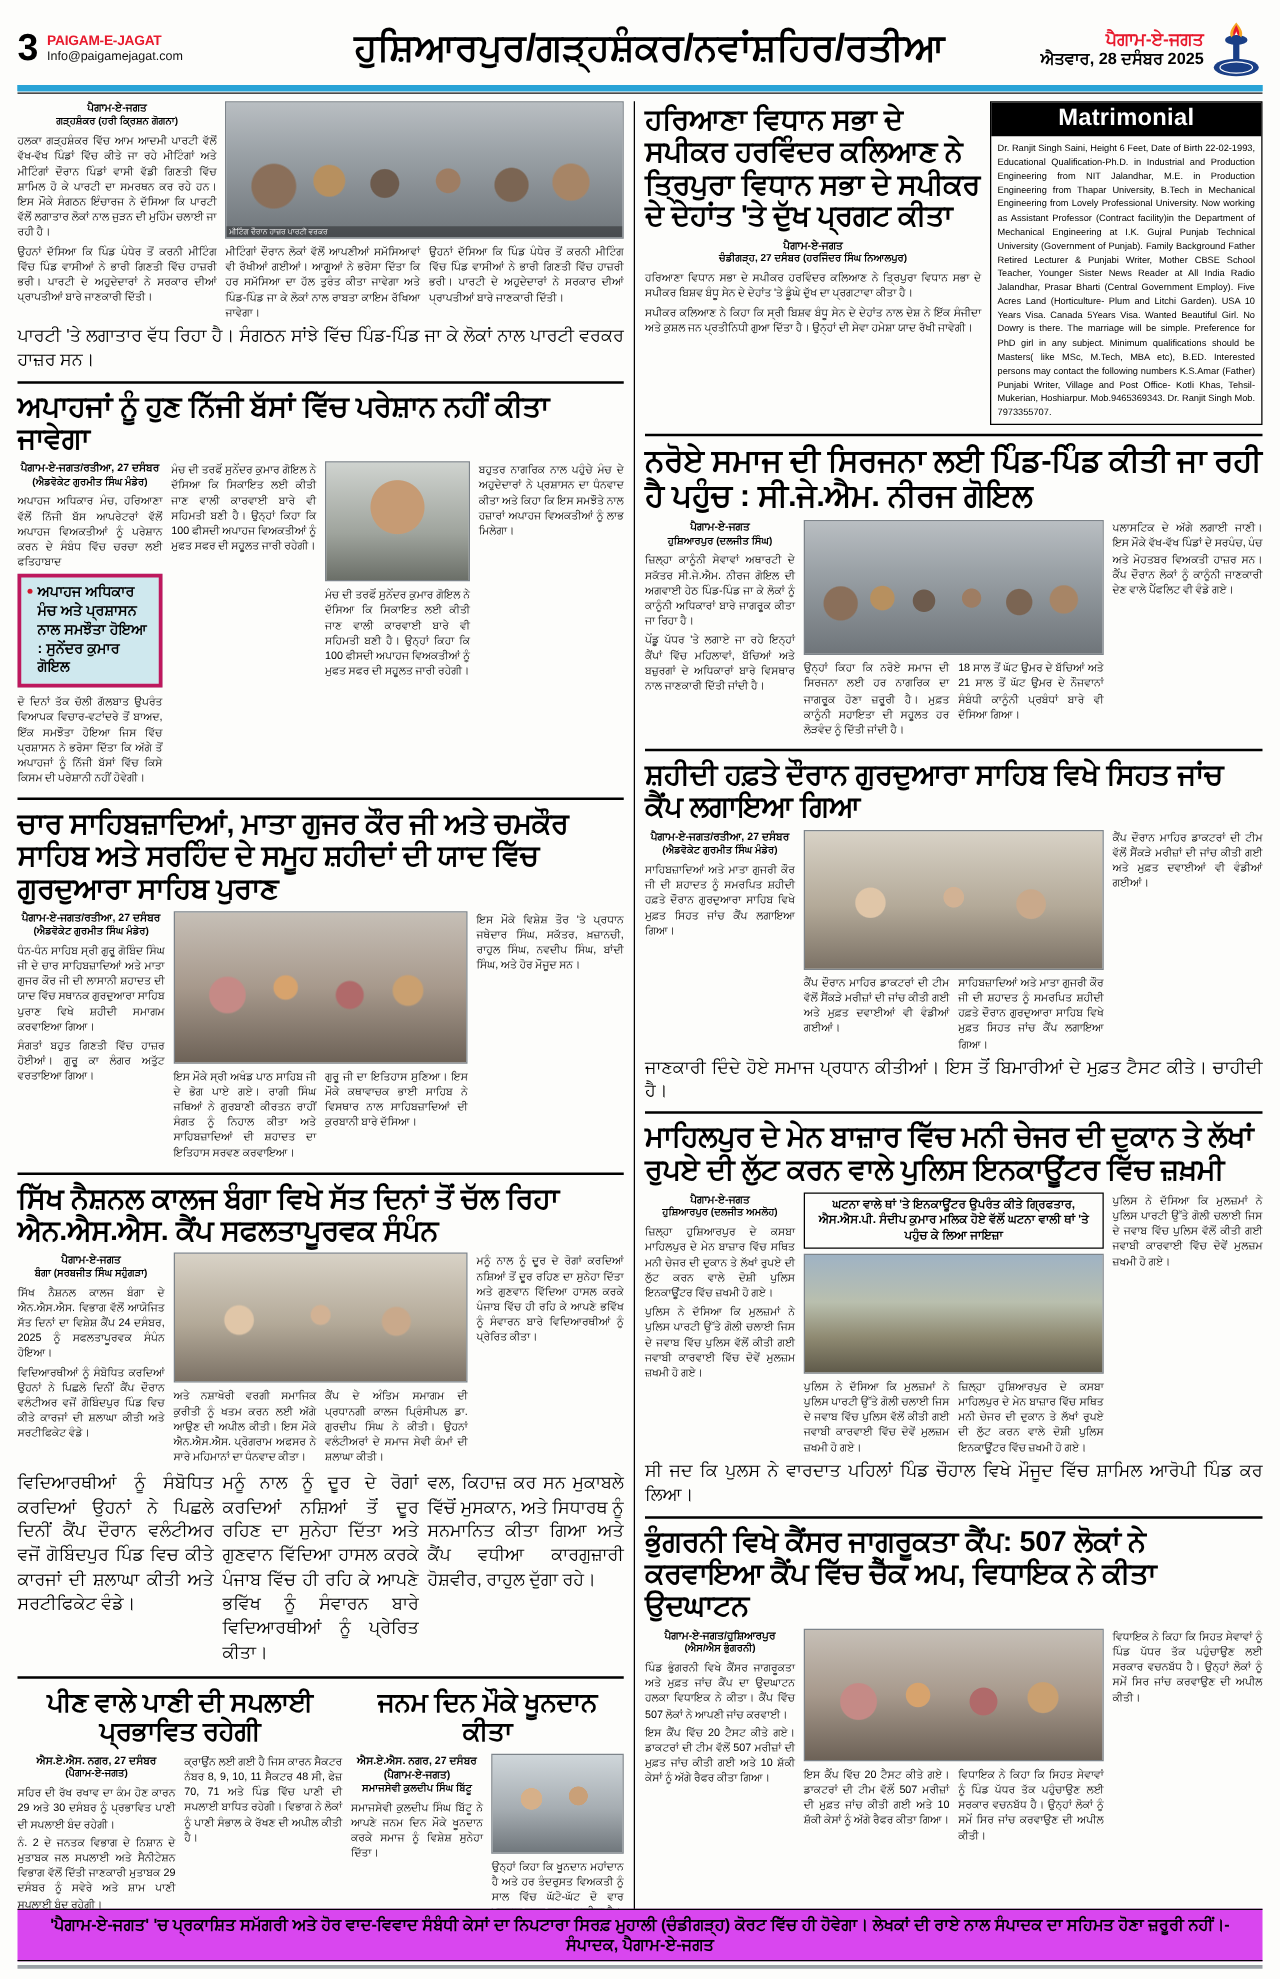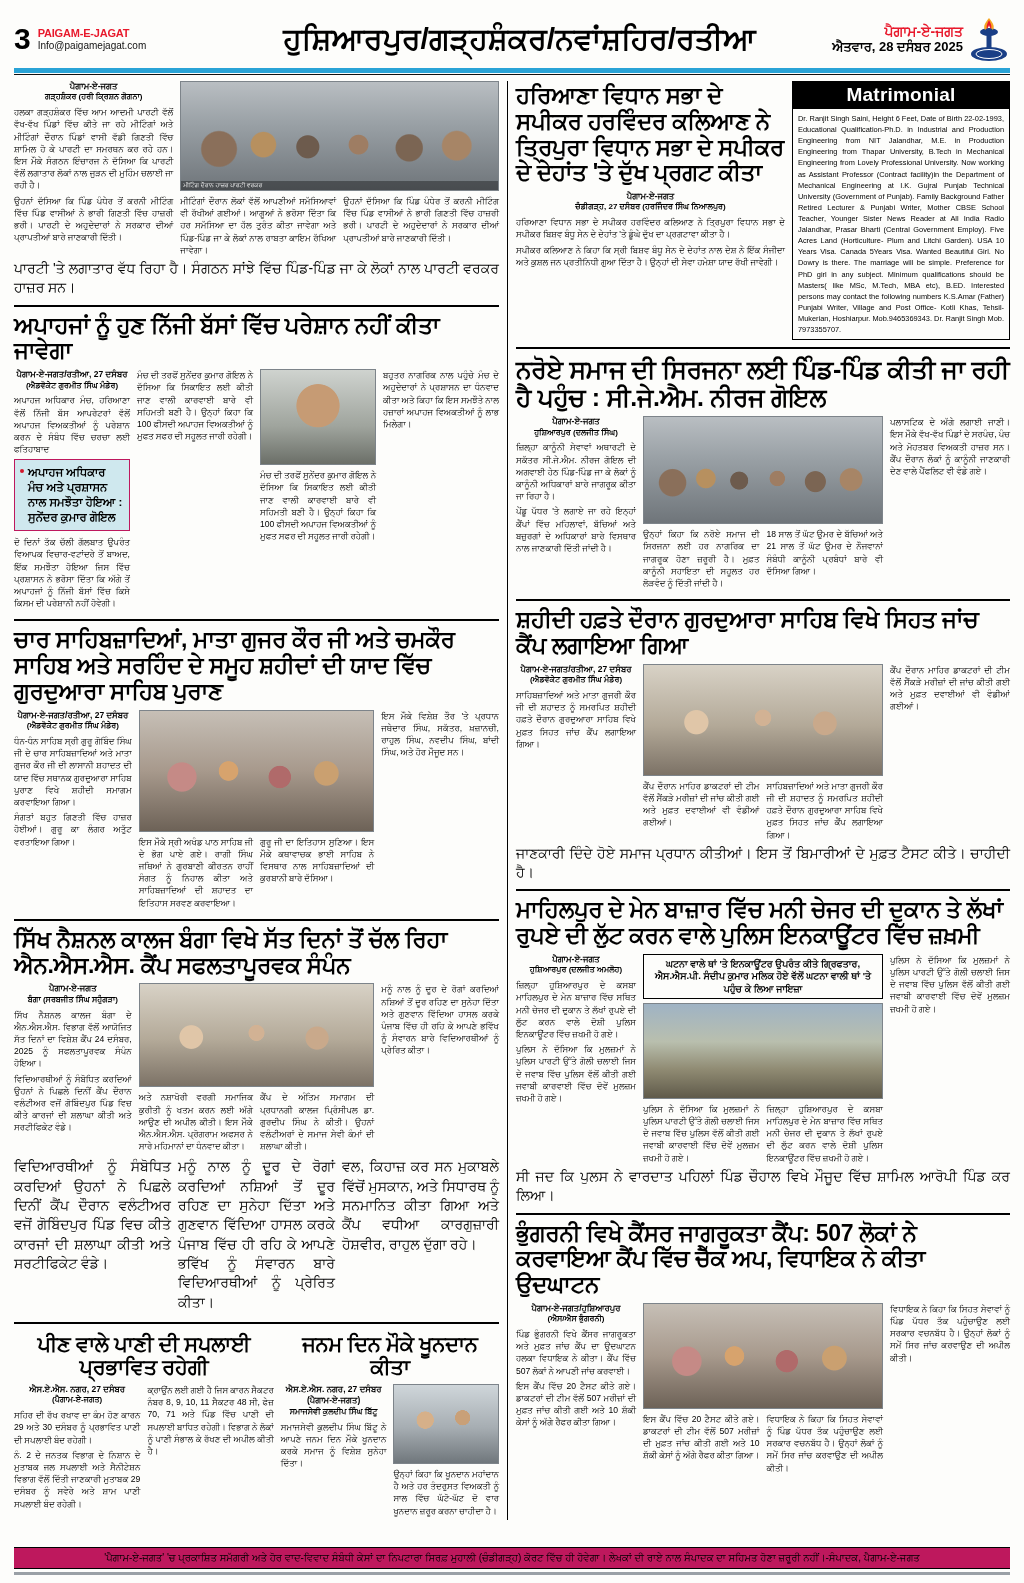--- a/index.html
+++ b/index.html
@@ -94,43 +94,43 @@
       linear-gradient(180deg,#9fb3c4 0%,#b9bfae 40%,#8f8a72 70%,#5f5a4a 100%); }
   .pf-portrait { background:
       radial-gradient(circle at 50% 38%, #c69b74 0 26%, transparent 27%),
       linear-gradient(180deg,#cfd3cf 0%,#9fa49d 60%,#6b6f68 100%); }
   .pf-blood { background:
       radial-gradient(circle at 30% 45%, #d6b089 0 10%, transparent 10.5%),
       radial-gradient(circle at 66% 42%, #c9a078 0 9%, transparent 9.5%),
       linear-gradient(180deg,#cfd6da 0%,#a6adb2 55%,#70777c 100%); }
 
   .highlight-box {
-    background:#cfe8ee; border:1px solid #be185d; padding:5px 6px 5px 13px;
+    background:#cfe8ee; border:3px solid #be185d; padding:5px 6px 5px 13px;
     font-size:11.5px; font-weight:bold; line-height:1.3; position:relative;
     margin:4px 0 5px 0;
   }
   .highlight-box:before {
     content:""; position:absolute; left:5px; top:9px; width:4px; height:4px;
     border-radius:50%; background:#d1172b;
   }
 
   
   .matri { border:1px solid #000; width:218px; }
   .matri-hd {
     background:#000; color:#fff; text-align:center; font-size:19px;
     font-weight:bold; padding:2px 0 3px 0; letter-spacing:.2px;
   }
   .matri-body { font-size:7.4px; line-height:1.5; text-align:justify; padding:4px 5px; }
   .capbox { border:1px solid #000; font-size:9.5px; font-weight:bold; line-height:1.3; padding:3px 4px; text-align:center; margin-bottom:4px;}
 
   
   .footer-wrap { position:absolute; left:14px; right:14px; bottom:8px; }
   .footer-note {
-    background:#be185d; border-top:1px solid #000; border-bottom:1px solid #000;
-    font-size:10px; text-align:center; padding:4px 6px; font-weight:normal;
+    background:#d946ef; border-top:1px solid #000; border-bottom:1px solid #000;
+    font-size:13px; text-align:center; padding:4px 6px; font-weight:bold;
   }
   .footer-rule { height:3px; background:#9aa0a6; margin-top:3px; }
   .center { text-align:center; }
 </style>
 </head>
 <body>
 
 <div class="page">
 
   <div class="masthead">

